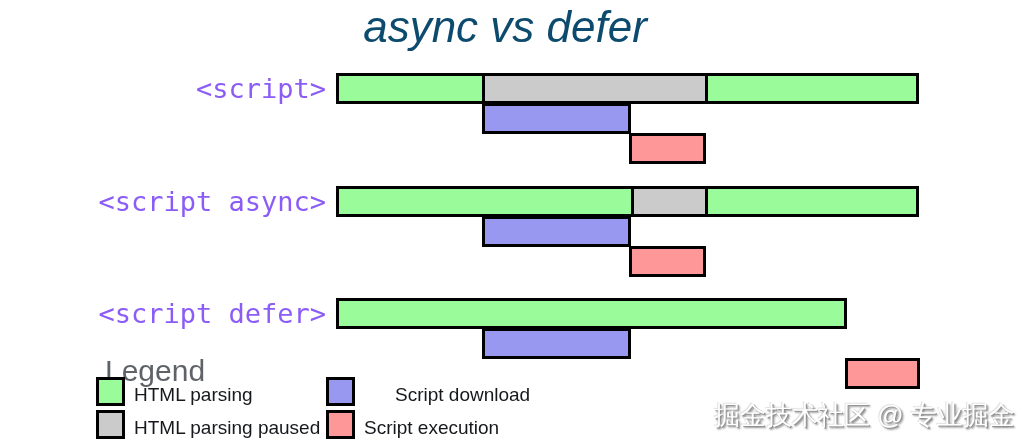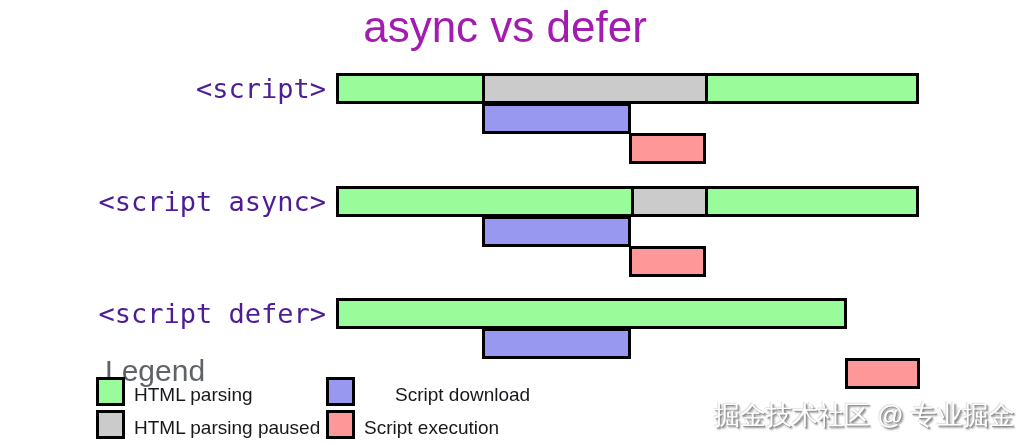--- a/index.html
+++ b/index.html
@@ -2,26 +2,26 @@
 <html><head>
 <meta charset="utf-8">
 <style>
   html,body{margin:0;padding:0;background:#fff;}
   .canvas{
     position:relative;width:1023px;height:445px;background:#ffffff;
     font-family:"Liberation Sans",sans-serif;overflow:hidden;
   }
   .title{
     position:absolute;top:2px;left:0;width:1010px;text-align:center;
-    font-size:44px;font-weight:300;color:#a21caf;margin:0;
+    font-size:44px;font-weight:300;color:#0c4a6e;margin:0;font-style:italic;
   }
   .row-label{
     position:absolute;left:0;width:326px;text-align:right;
     font-family:"DejaVu Sans Mono","Liberation Mono",monospace;
-    font-size:27px;line-height:33px;color:#4c1d95;white-space:pre;
+    font-size:27px;line-height:33px;color:#8b5cf6;white-space:pre;
   }
   .bar{
     position:absolute;height:31px;border:3px solid #000;box-sizing:border-box;
   }
   .legend-title{
     position:absolute;left:89px;top:338px;margin:16px;
     font-size:30px;font-weight:300;color:#5f6368;
   }
   .legend-item{
     position:absolute;display:flex;align-items:flex-end;gap:9px;height:29px;

